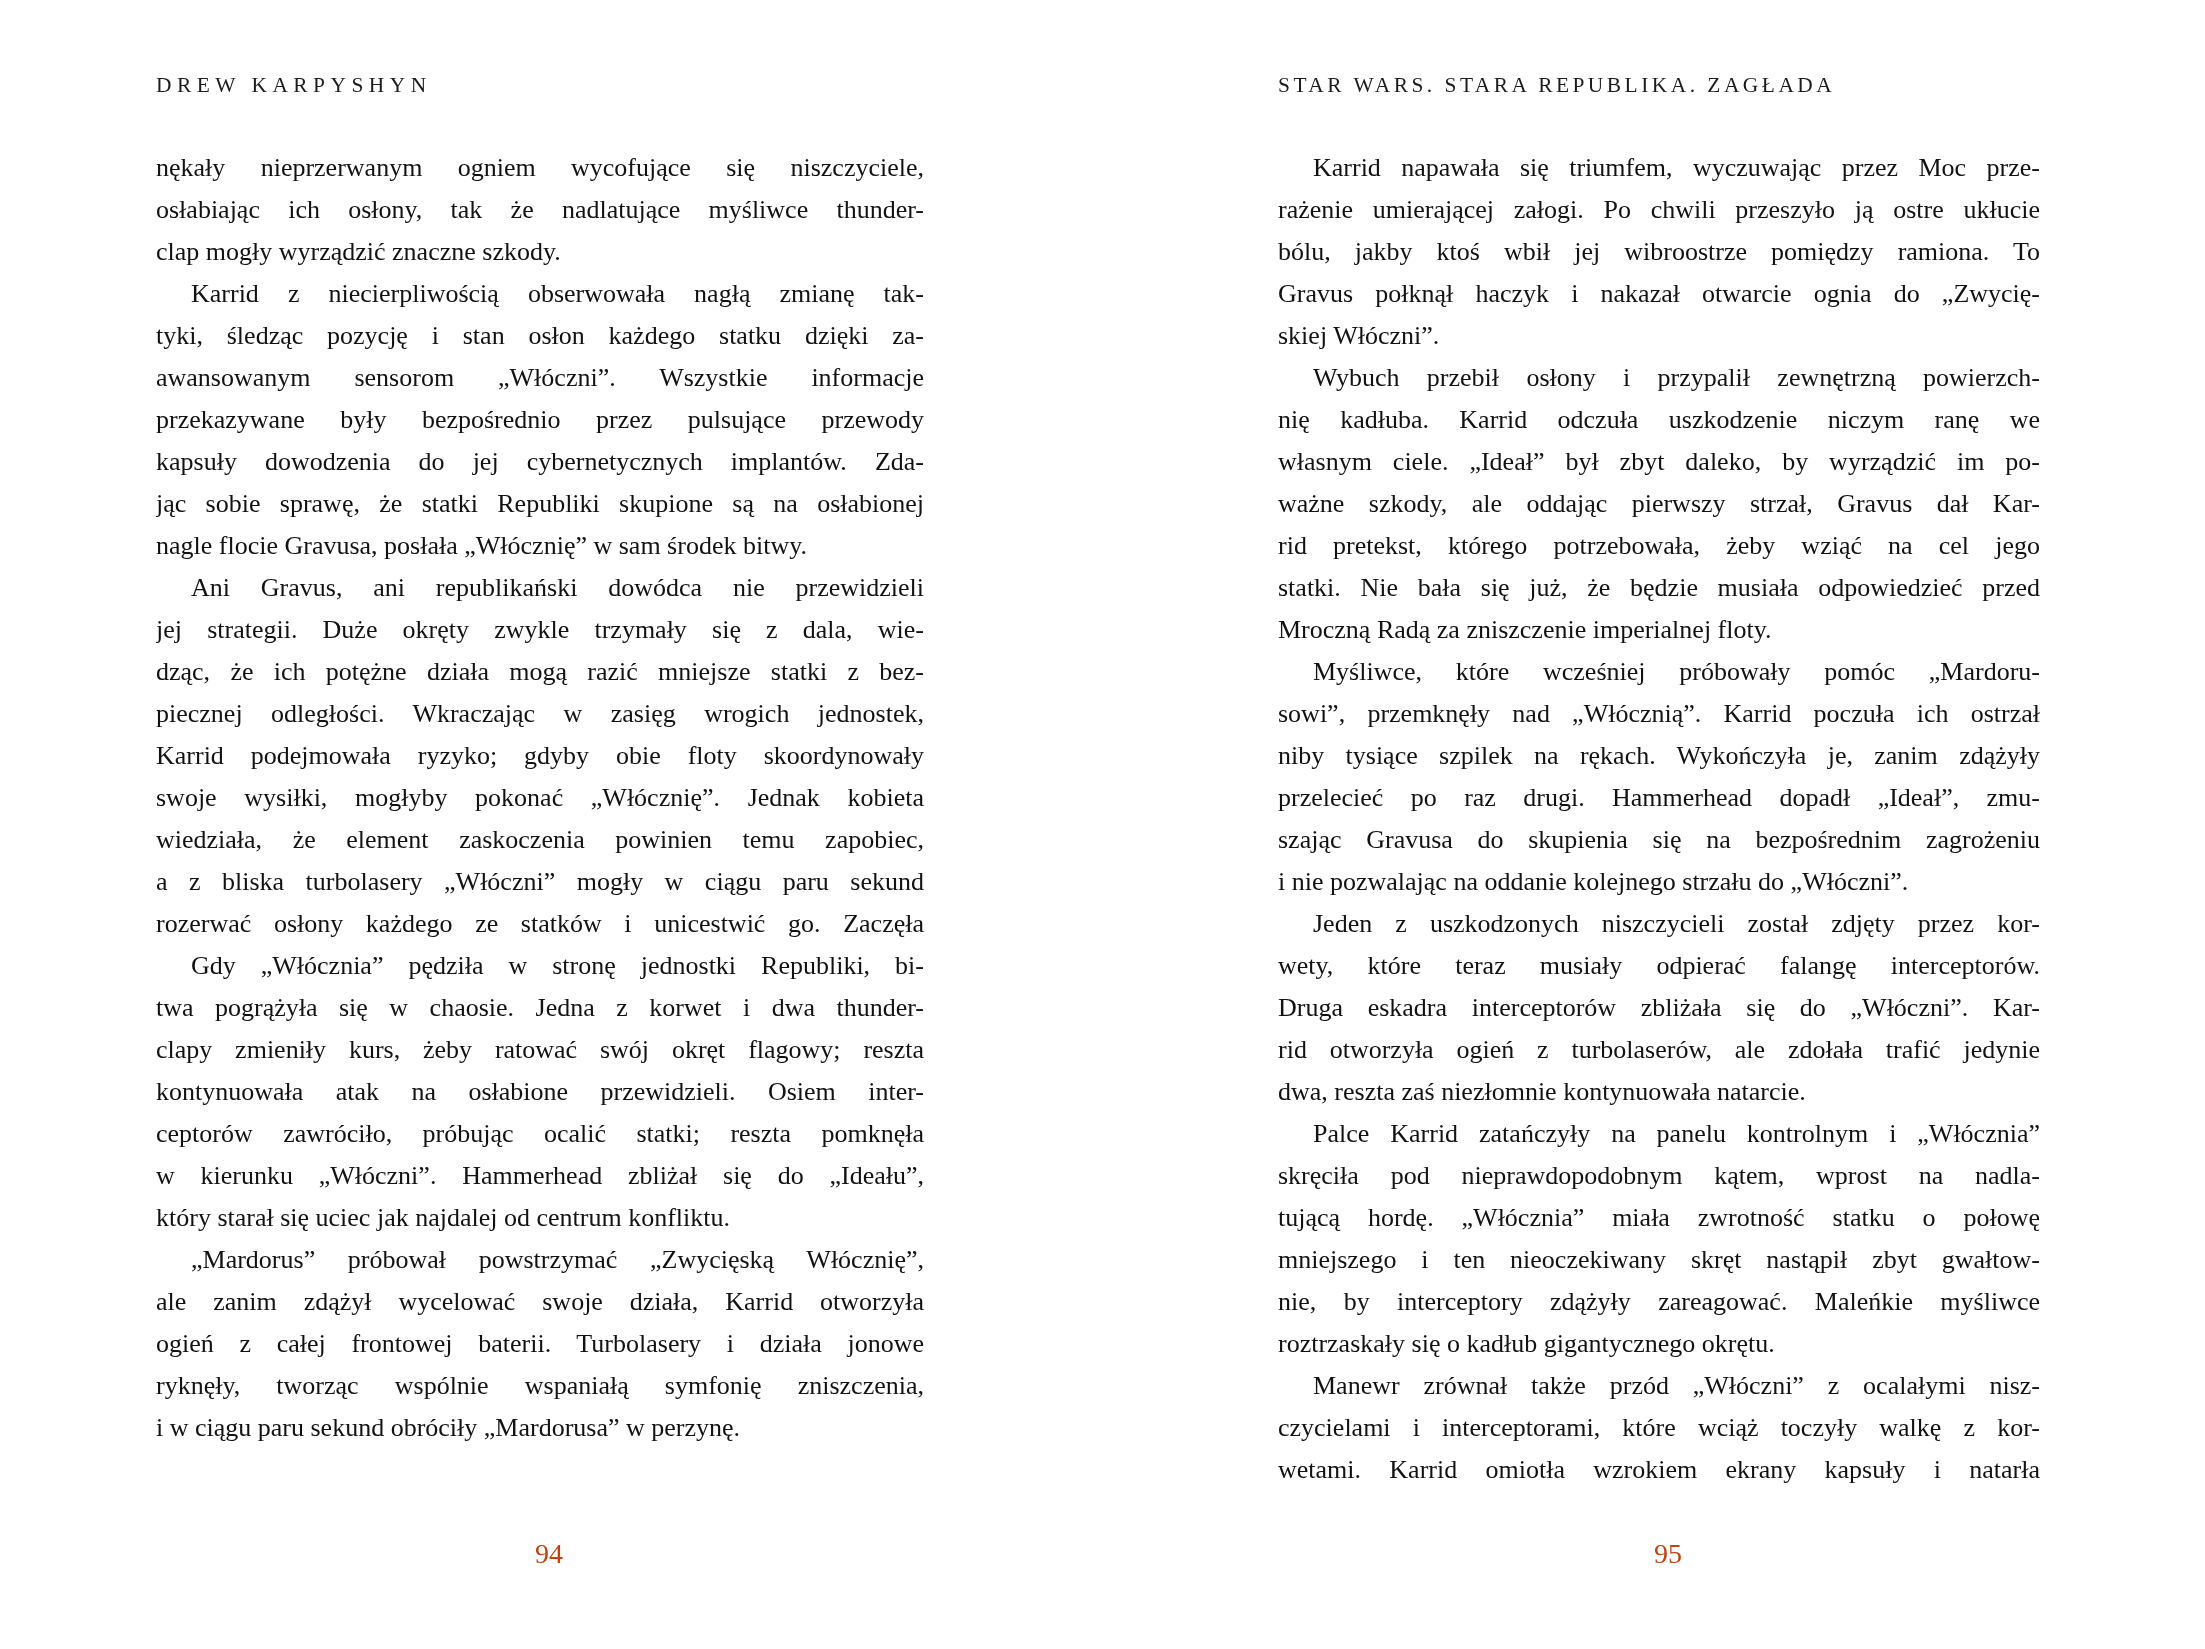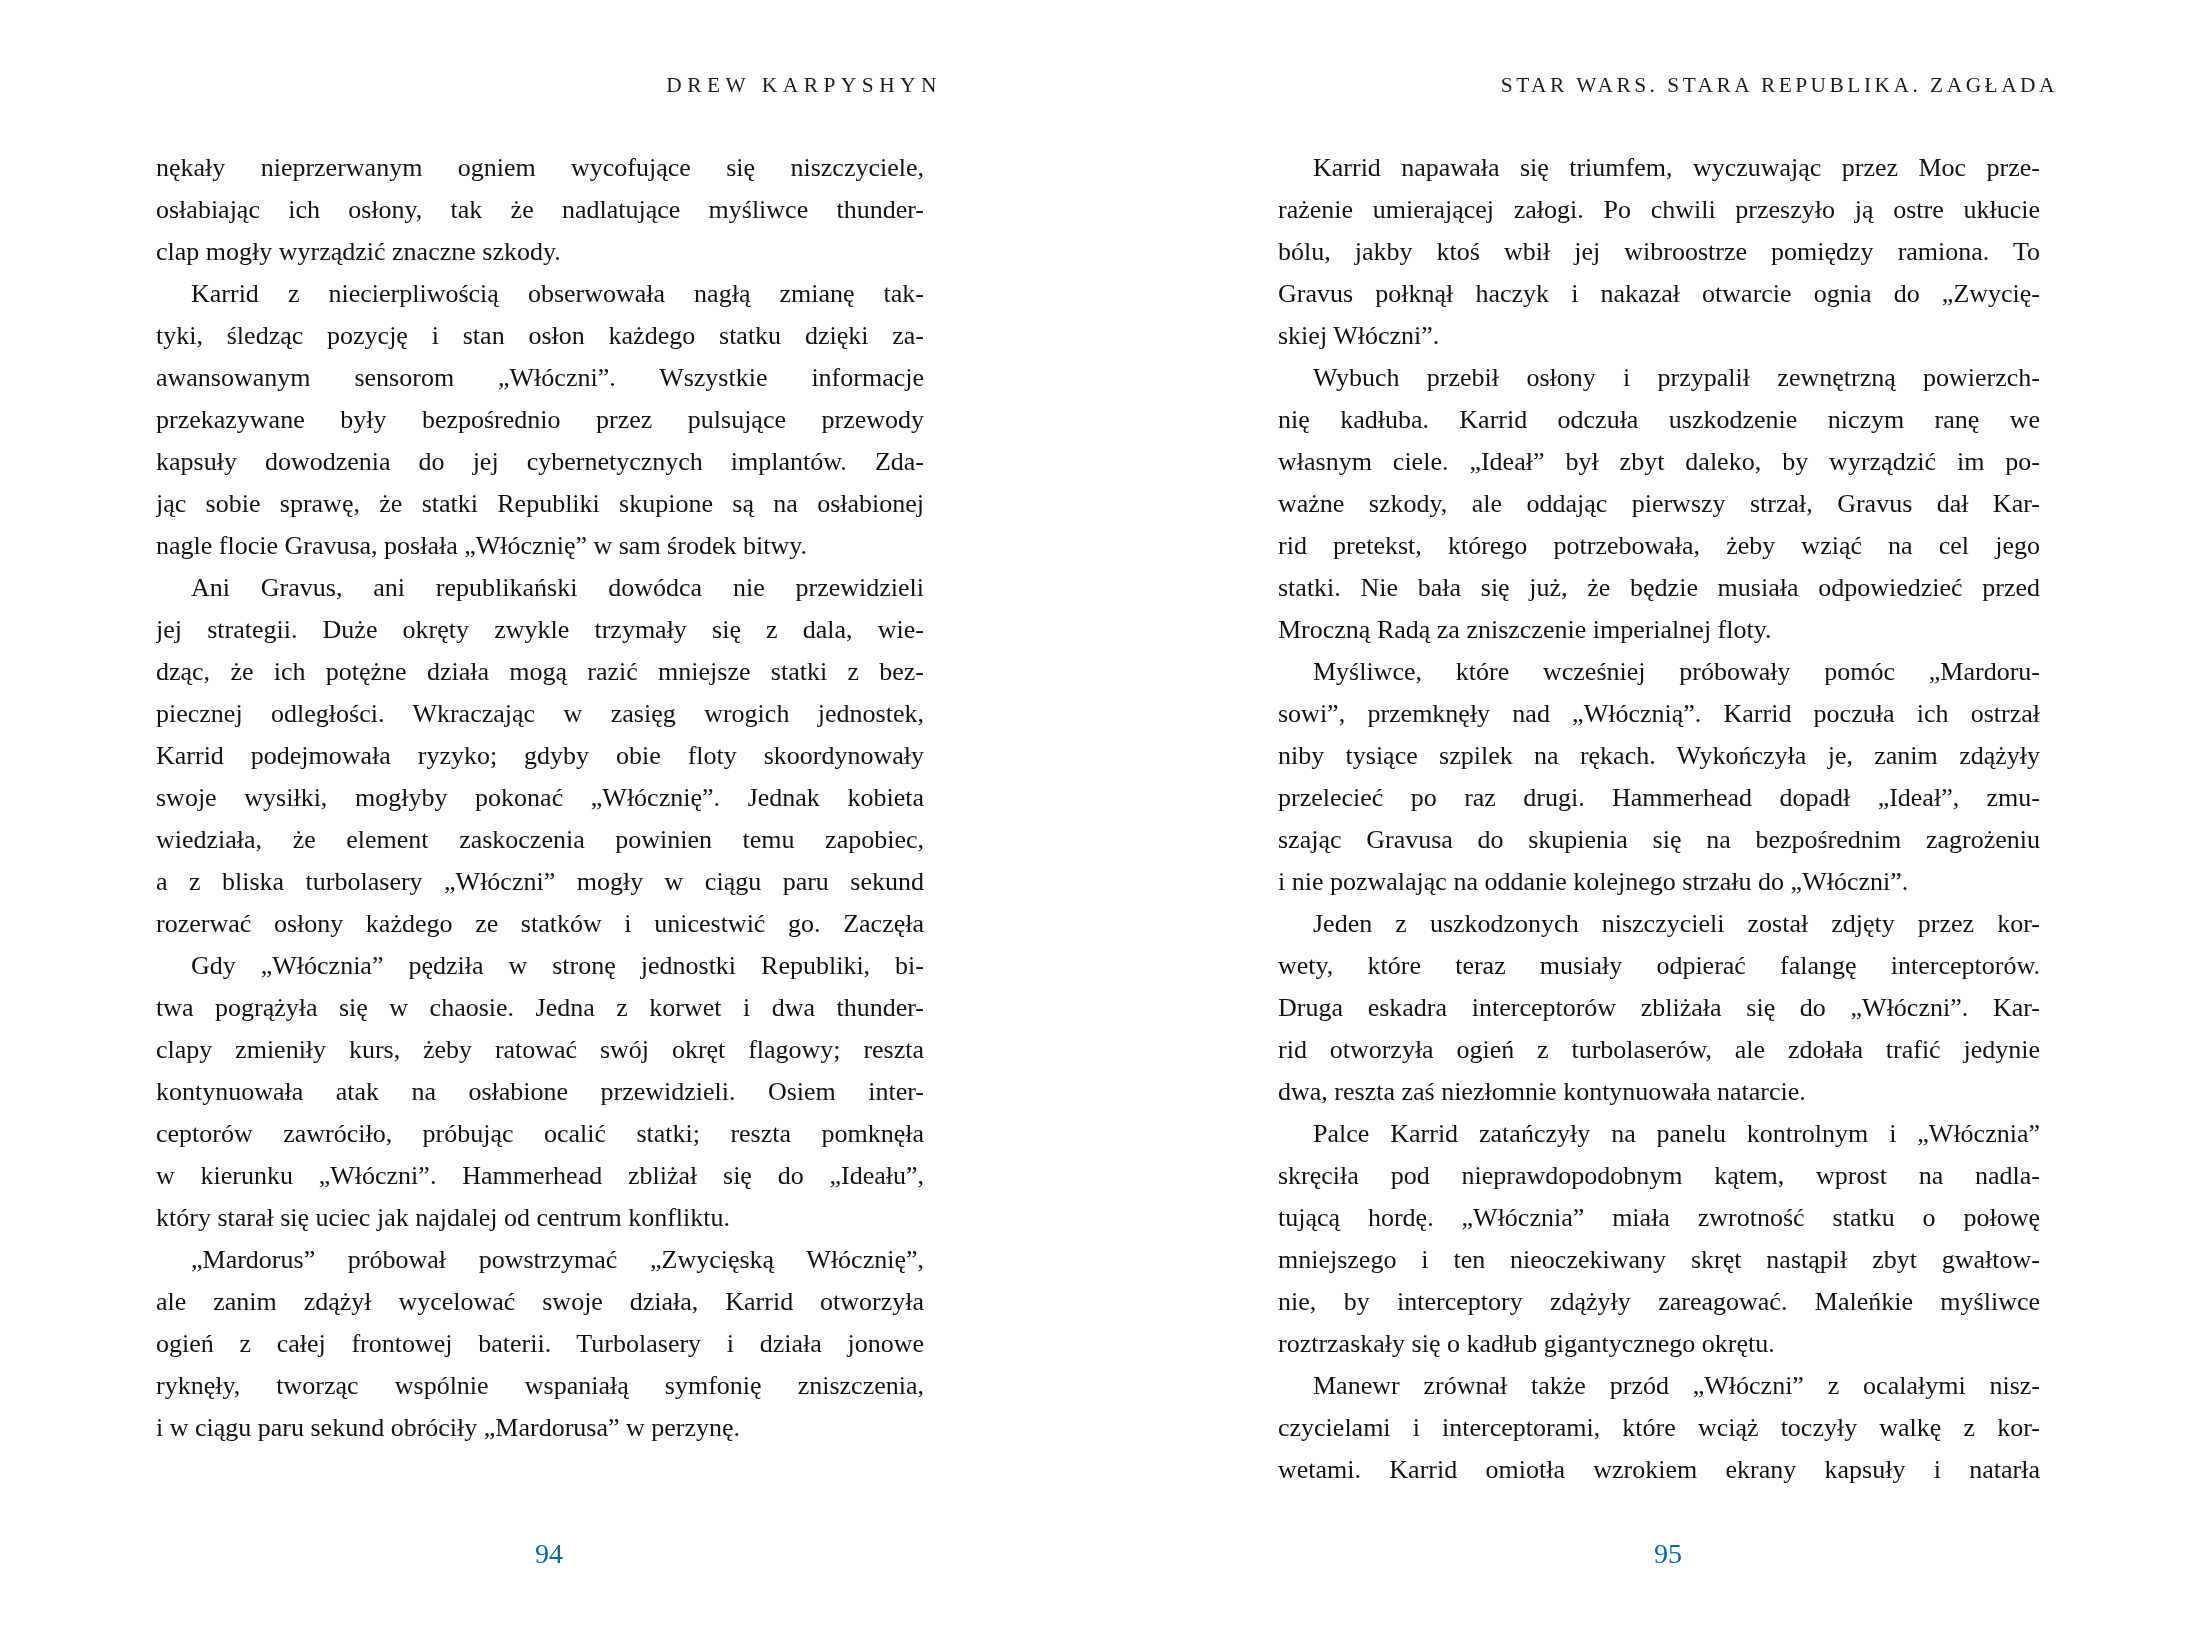--- a/index.html
+++ b/index.html
@@ -20,21 +20,21 @@
     top: 0;
     height: 1650px;
   }
   .page-left  { left: 156px;  width: 786px; }
   .page-right { left: 1278px; width: 780px; text-decoration: underline; }
   .running-header {
     position: absolute;
     top: 73px;
     left: 0;
     right: 0;
-    text-align: right;
+    text-align: left;
     font-size: 21.4px;
     line-height: 25px;
     letter-spacing: 5.5px;
     white-space: nowrap;
     color: #1c1c1c;
     font-stretch: condensed;
   }
   .page-right .running-header { letter-spacing: 3.5px; }
   .body-text {
     position: absolute;
@@ -55,21 +55,21 @@
   .line.indent   { text-indent: 35px; }
   .line.para-end { text-align-last: left; }
   .page-number {
     position: absolute;
     top: 1539px;
     left: 0;
     right: 0;
     text-align: center;
     font-size: 28px;
     line-height: 30px;
-    color: #0369a1;
+    color: #c2410c;
   }
 </style>
 </head>
 <body>
 
 <div class="page page-left">
   <div class="running-header">DREW KARPYSHYN</div>
   <div class="body-text">
       <div class="line">nękały nieprzerwanym ogniem wycofujące się niszczyciele,</div>
       <div class="line">osłabiając ich osłony, tak że nadlatujące myśliwce thunder-</div>

